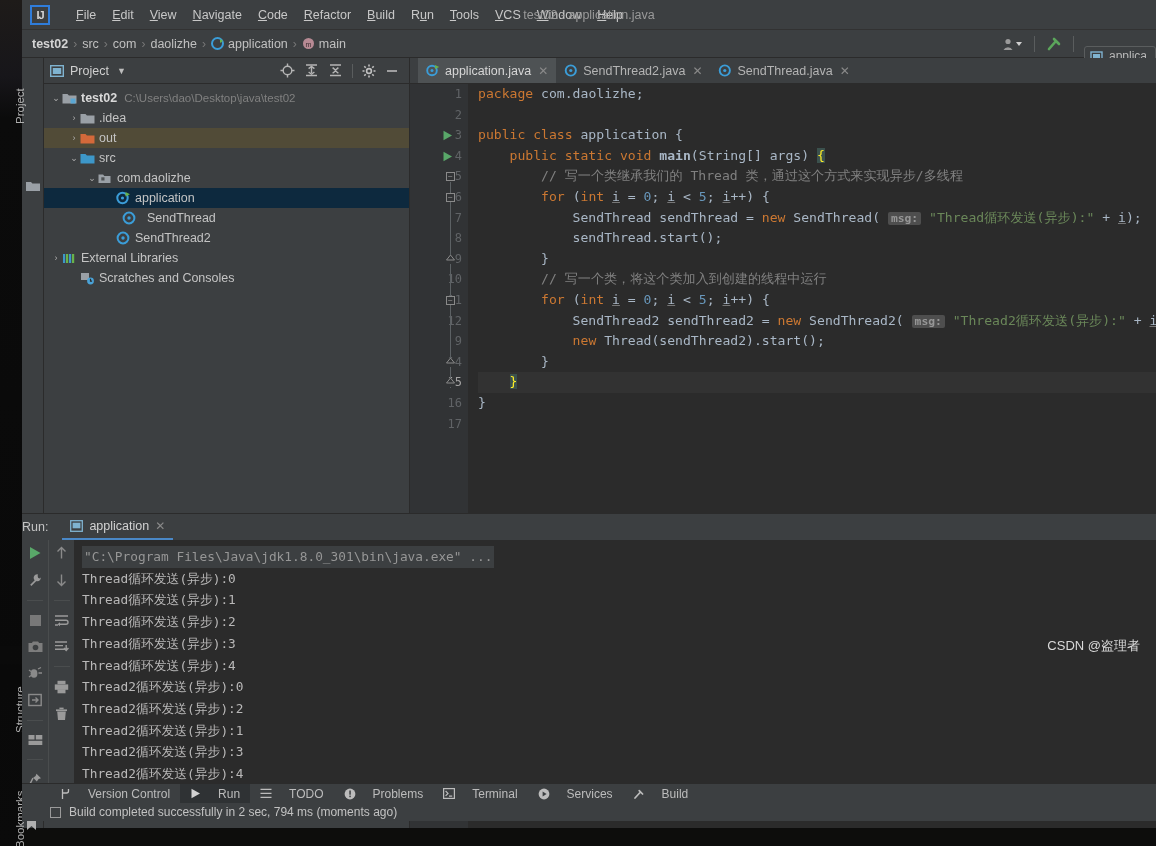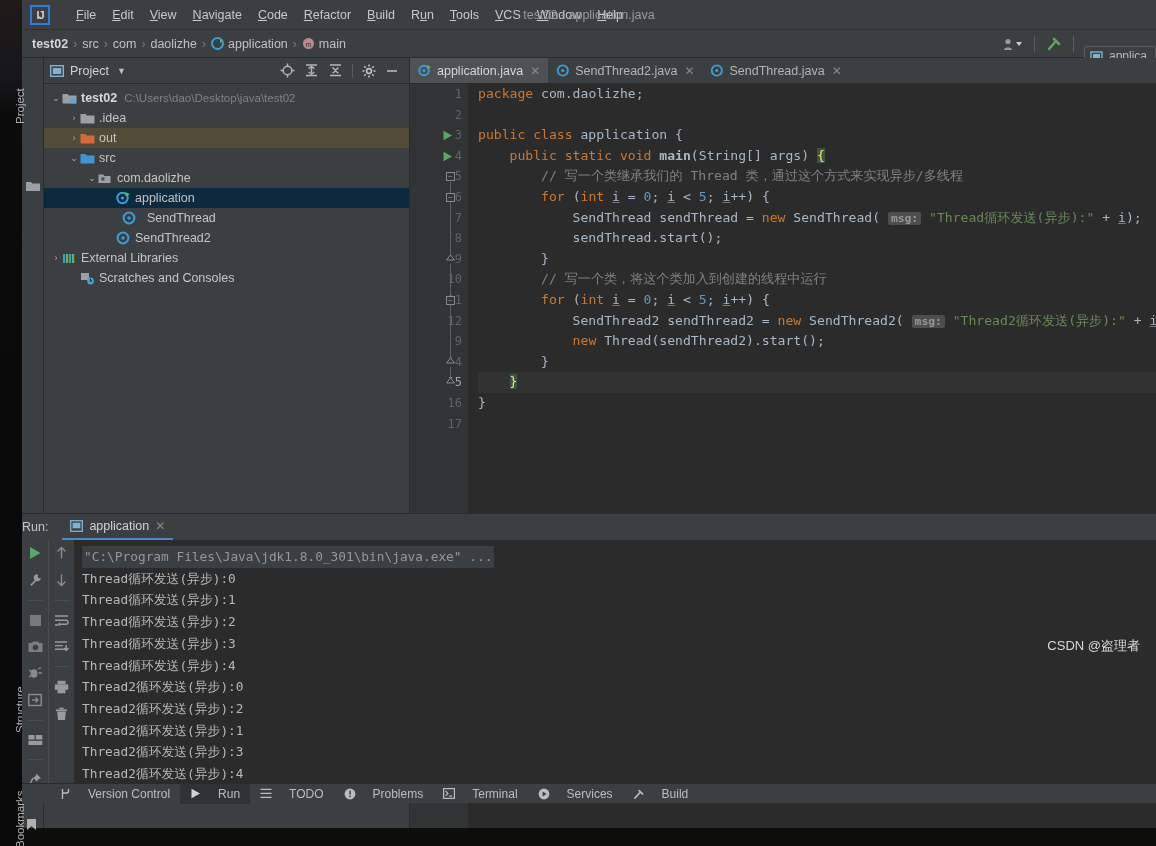--- a/index.html
+++ b/index.html
@@ -79,21 +79,21 @@
   .nlabel { margin-left:4px; }
   .nlabel.bold { font-weight:bold; color:#d9d9d9; }
   .npath { margin-left:7px; color:#808080; font-size:11.5px; }
 
   
   .editor-region { flex:1; display:flex; flex-direction:column; min-width:0; }
   .tabbar { height:26px; background:#3c3f41; display:flex; align-items:stretch;
     border-bottom:1px solid #2b2b2b; }
   .etab { display:flex; align-items:center; gap:5px; padding:0 8px; font-size:12.5px;
     color:#b4b4b4; }
-  .etab.active { background:#4e5254; color:#d6d6d6; }
+  .etab.active { background:#4e5254; color:#d6d6d6;margin-left:8px; }
   .etab .x { color:#8a8a8a; font-size:12px; margin-left:2px; }
   .code-area { position:relative; flex:1; background:#2b2b2b; display:flex;
     overflow:hidden; }
   .gutter { width:58px; flex:0 0 58px; background:#313335; position:relative; }
   .gline { height:20.6px; line-height:20.6px; text-align:right; padding-right:6px;
     font-family:"DejaVu Sans Mono", monospace; font-size:12px; color:#606366; }
   .gline.cur { color:#a4a3a3; }
   .code-lines { position:relative; flex:1; padding-left:10px;
     font-family:"DejaVu Sans Mono", monospace; font-size:13.1px; }
   .cline { height:20.6px; line-height:20.6px; white-space:pre; color:#a9b7c6; }
@@ -701,16 +701,20 @@
       <div class="bb-item">
         <span>
             <svg width="12" height="12" viewBox="0 0 12 12">
               <path d="M2 10 L7.5 4 M6.2 2.6 L9.6 6" stroke="#bcbcbc" stroke-width="1.7" fill="none" stroke-linecap="round"></path>
             </svg>
           </span>
         <span>Build</span>
       </div>
     </div>
 
+    <div class="statusbar" style="left:0; width:1134px;">
+      <span class="status-ico"></span>
+      <span>Build completed successfully in 2 sec, 794 ms (moments ago)</span>
+    </div>
   </div>
 
   <div class="watermark">CSDN @盗理者</div>
 </div>
 
 </body></html>

